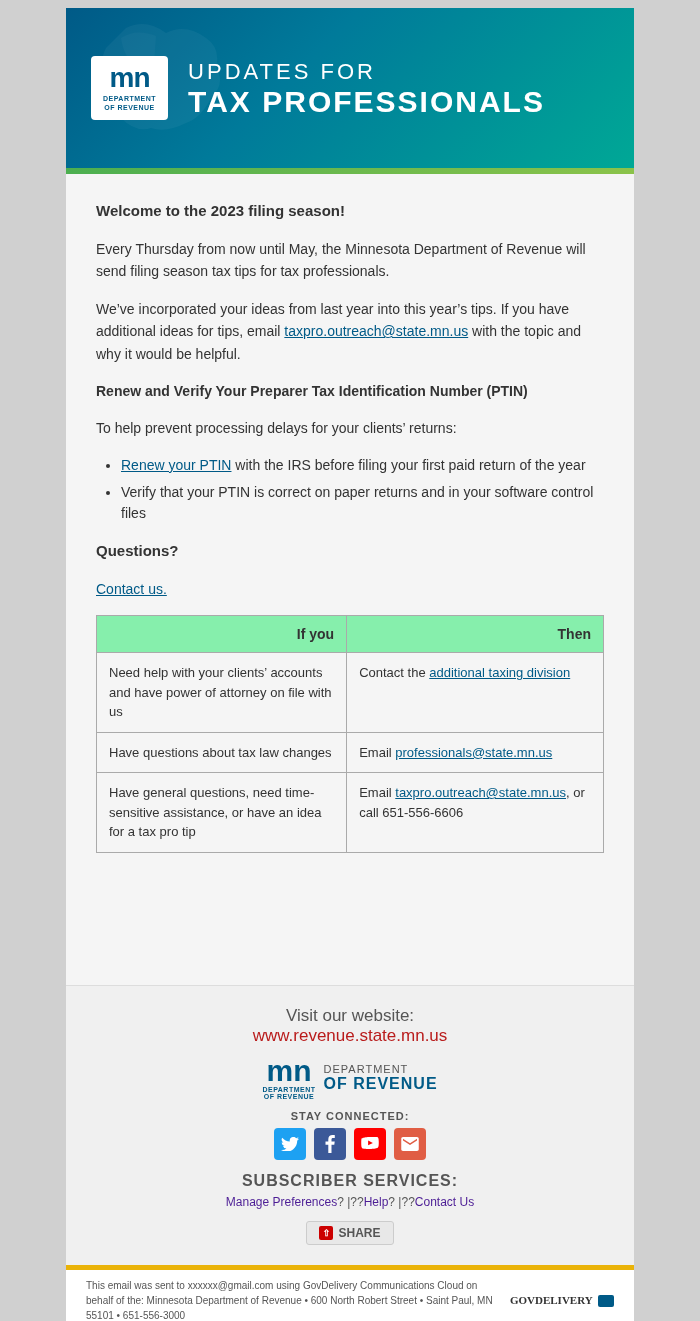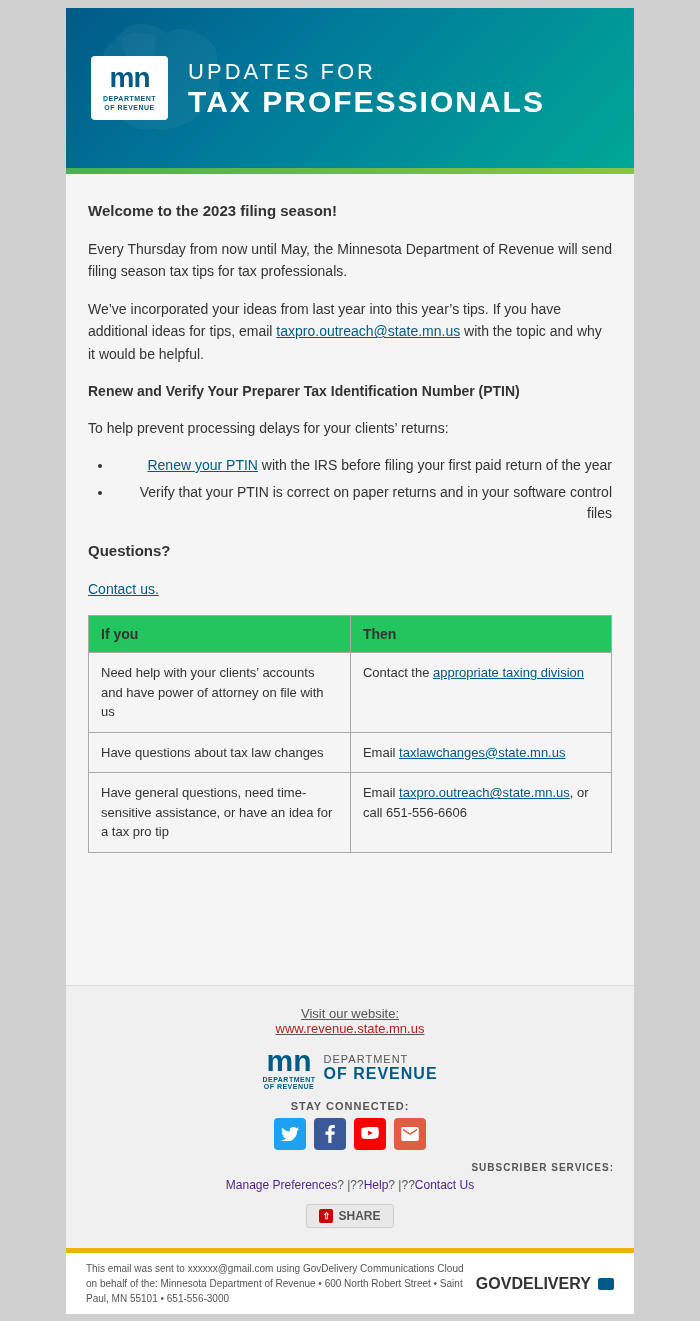--- a/index.html
+++ b/index.html
@@ -87,21 +87,21 @@
       display: block;
       line-height: 1.1;
     }
     
     .green-divider {
       height: 6px;
       background: linear-gradient(to right, #4caf50, #8bc34a);
     }
     
     .body-content {
-      padding: 25px 22px;
+      padding: 25px 30px;
       background: #f5f5f5;
     }
     .body-content p {
       margin-bottom: 15px;
       line-height: 1.6;
       color: #333;
     }
     .body-content a {
       color: #005a87;
     }
@@ -109,43 +109,42 @@
       font-size: 15px;
     }
     .section-heading {
       font-weight: bold;
       margin-bottom: 10px;
       font-size: 14px;
     }
     .bullet-list {
       margin-left: 25px;
       margin-bottom: 15px;
-      text-align: right;
     }
     .bullet-list li {
       margin-bottom: 6px;
       line-height: 1.5;
     }
     .questions-heading {
       font-weight: bold;
       font-size: 15px;
       margin-bottom: 10px;
     }
     
     .info-table {
       width: 100%;
       border-collapse: collapse;
       margin-bottom: 20px;
       margin-top: 10px;
     }
     .info-table th {
-      background: #22c55e;
+      background: #86efac;
       border: 1px solid #aaa;
       padding: 10px 12px;
-      text-align: left;
+      text-align: right;
       font-weight: bold;
       font-size: 14px;
     }
     .info-table td {
       border: 1px solid #aaa;
       padding: 10px 12px;
       vertical-align: top;
       font-size: 13px;
       line-height: 1.5;
     }
@@ -158,24 +157,23 @@
       margin-bottom: 15px;
     }
     
     .footer {
       background: #f0f0f0;
       padding: 20px;
       text-align: center;
       border-top: 1px solid #ddd;
     }
     .footer-website {
-      font-size: 13px;
+      font-size: 17px;
       color: #555;
       margin-bottom: 5px;
-      text-decoration: underline;
     }
     .footer-website a {
       color: #b91c1c;
       text-decoration: none;
     }
     .footer-mn-logo {
       display: flex;
       align-items: center;
       justify-content: center;
       margin: 10px 0;
@@ -239,27 +237,26 @@
       color: white;
       font-size: 16px;
       font-weight: bold;
       text-decoration: none;
     }
     .twitter-icon { background: #1da1f2; }
     .facebook-icon { background: #3b5998; }
     .youtube-icon { background: #ff0000; }
     .rss-icon { background: #e05d44; }
     .subscriber-services {
-      font-size: 10px;
+      font-size: 16px;
       font-weight: bold;
       color: #555;
       letter-spacing: 1px;
       text-transform: uppercase;
       margin-bottom: 5px;
-      text-align: right;
     }
     .subscriber-links {
       font-size: 12px;
       color: #555;
       margin-bottom: 12px;
     }
     .subscriber-links a {
       color: #4c1d95;
       text-decoration: none;
     }
@@ -295,25 +292,26 @@
       justify-content: space-between;
       align-items: center;
     }
     .bottom-bar-text {
       font-size: 10px;
       color: #555;
       line-height: 1.5;
       flex: 1;
     }
     .govdelivery-logo {
-      font-size: 16px;
+      font-size: 11px;
       font-weight: bold;
       color: #333;
       white-space: nowrap;
       margin-left: 10px;
+      font-family: Liberation Serif, serif;
     }
     .govdelivery-logo .envelope {
       display: inline-block;
       width: 16px;
       height: 12px;
       background: #005a87;
       border-radius: 2px;
       position: relative;
       margin-left: 3px;
       vertical-align: middle;
@@ -380,25 +378,25 @@
       <table class="info-table">
         <thead>
           <tr>
             <th>If you</th>
             <th>Then</th>
           </tr>
         </thead>
         <tbody id="table-body">
         <tr>
               <td>Need help with your clients’ accounts and have power of attorney on file with us</td>
-              <td><span>Contact the </span><a href="#">appropriate taxing division</a><span></span></td>
+              <td><span>Contact the </span><a href="#">additional taxing division</a><span></span></td>
             </tr>
             <tr>
               <td>Have questions about tax law changes</td>
-              <td><span>Email </span><a href="#">taxlawchanges@state.mn.us</a><span></span></td>
+              <td><span>Email </span><a href="#">professionals@state.mn.us</a><span></span></td>
             </tr>
             <tr>
               <td>Have general questions, need time-sensitive assistance, or have an idea for a tax pro tip</td>
               <td><span>Email </span><a href="#">taxpro.outreach@state.mn.us</a><span>, or call 651-556-6606</span></td>
             </tr>
           </tbody>
       </table>
 
       <p class="spacer-p">​</p>
 

